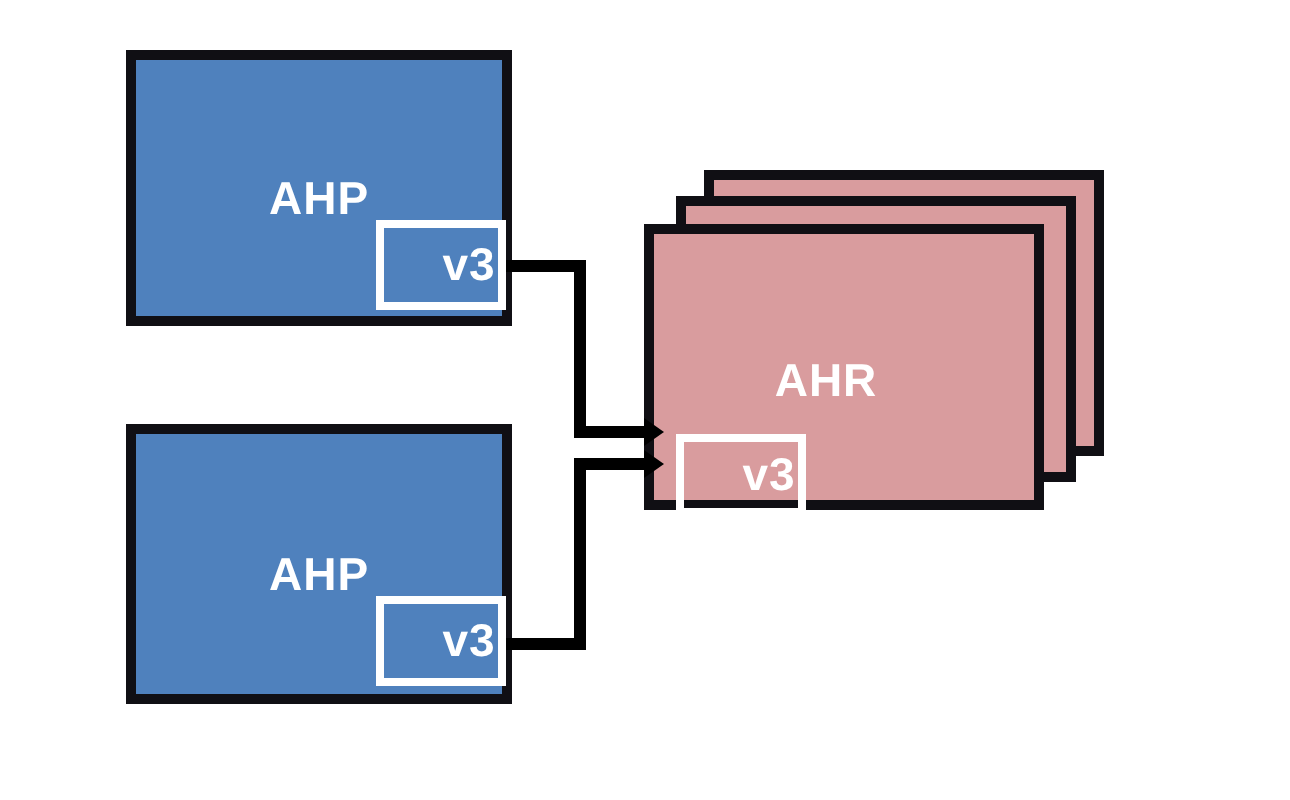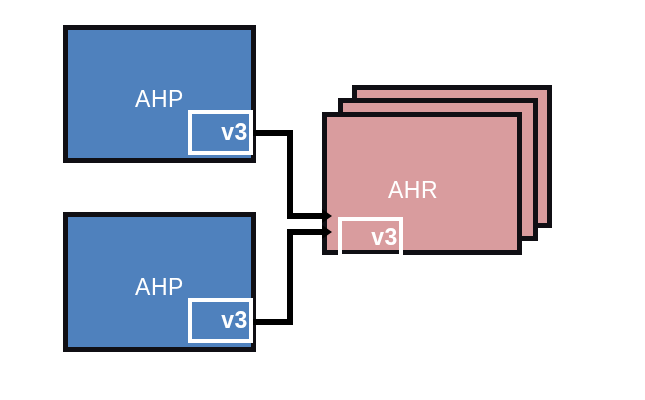--- a/index.html
+++ b/index.html
@@ -27,21 +27,21 @@
     background: #4f81bd;
   }
   .node.pink {
     background: #d99c9e;
   }
 
   
   .node-title {
     position: absolute;
     color: #ffffff;
-    font-weight: normal;
+    font-weight: bold;
     font-size: 23px;
     line-height: 1;
     letter-spacing: 0.5px;
     white-space: nowrap;
     text-align: center;
   }
 
   
   .chip {
     position: absolute;

